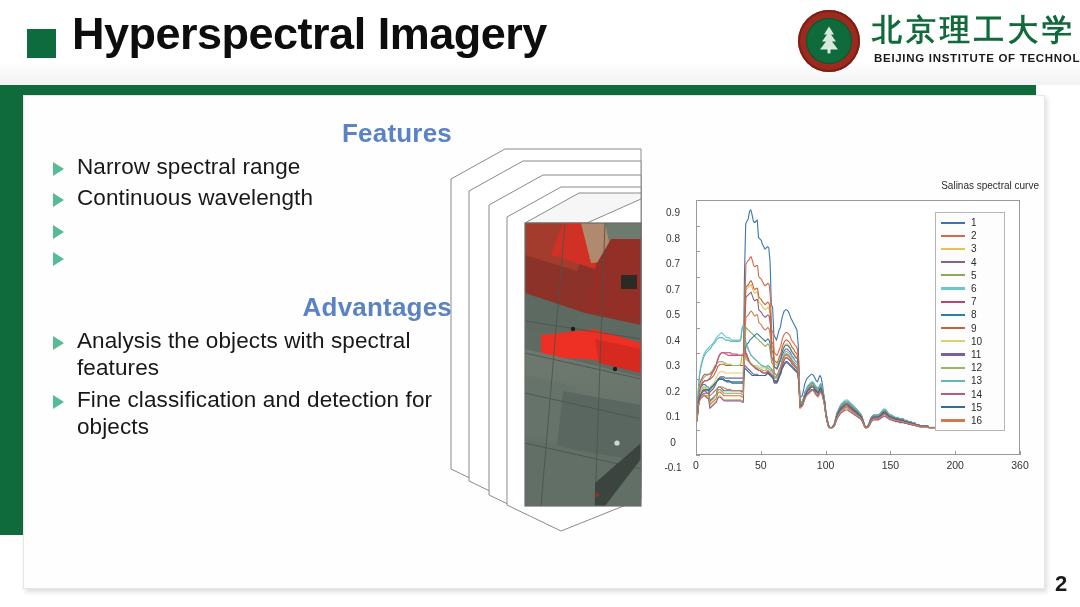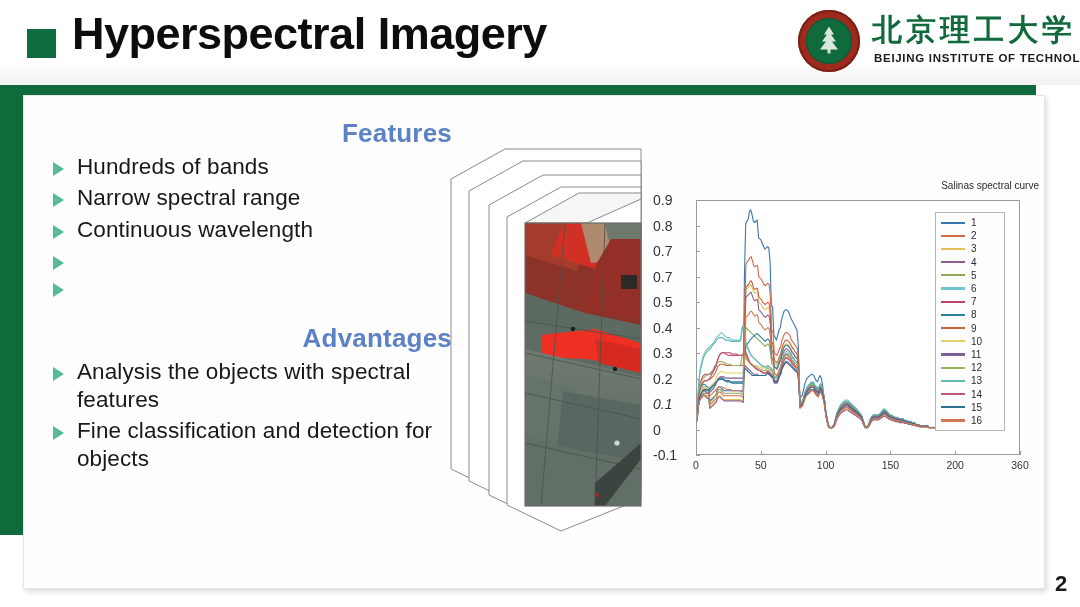--- a/index.html
+++ b/index.html
@@ -56,22 +56,22 @@
   #cube svg{display:block;}
 
   
   #chart{position:absolute;left:663px;top:170px;width:372px;height:330px;}
   #chart-title{position:absolute;left:4px;top:10px;width:372px;text-align:right;
                font-size:10px;color:#2b2b2b;}
   #plotbox{position:absolute;left:33px;top:30px;width:324px;height:255px;
            border:1px solid #9a9a9a;background:#ffffff;box-sizing:border-box;
            overflow:hidden;}
   #plotbox svg{position:absolute;left:0;top:0;}
-  .ytick{position:absolute;right:360px;text-align:left;font-size:14px;
-         color:#333;width:40px;transform:translateY(-50%);}
+  .ytick{position:absolute;right:360px;text-align:center;font-size:10px;
+         color:#333;width:40px;transform:translateY(-50%);margin-top:12px;}
   .ytick-mark{position:absolute;left:33px;width:4px;height:1px;background:#9a9a9a;}
   .xtick{position:absolute;top:289px;text-align:center;font-size:10.5px;color:#333;
          width:40px;transform:translateX(-50%);}
   .xtick-mark{position:absolute;top:281px;width:1px;height:4px;background:#9a9a9a;}
   #legend{position:absolute;left:272px;top:42px;width:68px;
           background:#fdfdfd;border:1px solid #b5b5b5;padding:3px 0 3px 0;}
   .leg-row{display:flex;align-items:center;height:13.2px;padding-left:5px;}
   .leg-line{width:24px;height:2.2px;flex:0 0 auto;}
   .leg-lbl{font-size:10px;color:#2b2b2b;margin-left:6px;}
 </style>
@@ -96,24 +96,20 @@
 </div>
 
 <div id="green-frame"></div>
 <div id="white-panel"></div>
 <div id="slide-number">2</div>
 
 <div id="left-col">
 
   <div class="sec-head">Features</div>
 
-  <div class="bullet-row">
-    <span class="tri"></span>
-    <span class="btxt">Hundreds of bands</span>
-  </div>
   <div class="bullet-row">
     <span class="tri"></span>
     <span class="btxt">Narrow spectral range</span>
   </div>
   <div class="bullet-row">
     <span class="tri"></span>
     <span class="btxt">Continuous wavelength</span>
   </div>
   <div class="bullet-row">
     <span class="tri"></span>
@@ -220,21 +216,21 @@
         <path d="M0.00 220.11 L1.29 199.87 L2.58 189.75 L3.86 185.95 L5.15 183.43 L6.44 180.89 L7.73 179.63 L9.02 179.63 L10.30 179.63 L11.59 178.37 L12.88 177.10 L14.17 174.57 L15.46 172.04 L16.74 169.51 L18.03 165.72 L19.32 163.19 L20.61 158.13 L21.90 155.59 L23.18 153.06 L24.47 151.80 L25.76 151.80 L27.05 151.80 L28.34 153.06 L29.62 153.06 L30.91 154.33 L32.20 154.33 L33.49 154.33 L34.78 154.33 L36.06 154.33 L37.35 154.33 L38.64 154.33 L39.93 154.33 L41.22 154.33 L42.50 154.33 L43.79 154.33 L45.08 154.33 L46.37 154.33 L47.66 146.74 L48.94 154.33 L50.23 156.86 L51.52 159.39 L52.81 161.92 L54.10 163.19 L55.38 164.45 L56.67 165.72 L57.96 166.98 L59.25 168.25 L60.54 168.25 L61.82 169.51 L63.11 169.51 L64.40 170.77 L65.69 170.77 L66.98 172.04 L68.26 172.04 L69.55 170.77 L70.84 169.51 L72.13 170.77 L73.42 172.04 L74.70 173.31 L75.99 174.57 L77.28 179.63 L78.57 179.63 L79.86 179.63 L81.14 177.10 L82.43 173.31 L83.72 170.77 L85.01 164.45 L86.30 160.66 L87.58 158.13 L88.87 156.86 L90.16 156.86 L91.45 158.13 L92.74 159.39 L94.02 160.66 L95.31 163.19 L96.60 164.45 L97.89 165.72 L99.18 166.98 L100.46 168.25 L101.75 178.37 L103.04 204.93 L104.33 203.66 L105.62 202.40 L106.90 198.60 L108.19 193.54 L109.48 191.01 L110.77 188.49 L112.06 187.22 L113.34 185.95 L114.63 184.69 L115.92 184.69 L117.21 185.95 L118.50 188.49 L119.78 189.75 L121.07 191.01 L122.36 188.49 L123.65 185.95 L124.94 188.49 L126.22 194.81 L127.51 201.13 L128.80 212.01 L130.09 218.59 L131.38 224.41 L132.66 226.44 L133.95 226.44 L135.24 226.44 L136.53 225.17 L137.82 222.39 L139.10 217.58 L140.39 213.28 L141.68 210.50 L142.97 207.71 L144.26 205.94 L145.54 204.93 L146.83 203.66 L148.12 202.65 L149.41 202.65 L150.70 202.65 L151.98 203.66 L153.27 204.93 L154.56 205.94 L155.85 207.21 L157.14 208.22 L158.42 209.48 L159.71 210.50 L161.00 211.76 L162.29 213.03 L163.58 214.54 L164.86 216.57 L166.15 220.36 L167.44 223.91 L168.73 226.44 L170.02 226.44 L171.30 225.17 L172.59 222.39 L173.88 218.84 L175.17 216.57 L176.46 215.30 L177.74 215.30 L179.03 215.30 L180.32 215.30 L181.61 215.30 L182.90 214.54 L184.18 213.03 L185.47 211.76 L186.76 210.50 L188.05 210.50 L189.34 211.76 L190.62 213.03 L191.91 214.54 L193.20 215.30 L194.49 215.30 L195.78 216.57 L197.06 216.57 L198.35 217.58 L199.64 217.58 L200.93 217.58 L202.22 218.84 L203.50 218.84 L204.79 218.84 L206.08 218.84 L207.37 220.36 L208.66 220.36 L209.94 220.36 L211.23 221.38 L212.52 221.38 L213.81 221.38 L215.10 222.39 L216.38 222.39 L217.67 222.39 L218.96 223.91 L220.25 223.91 L221.54 223.91 L222.82 225.17 L224.11 225.17 L225.40 225.17 L226.69 225.17 L227.98 225.17 L229.26 225.17 L230.55 225.17 L231.84 226.44 L233.13 226.44 L234.42 226.44 L235.70 226.44 L236.99 226.44 L238.28 226.44 L239.57 226.44 L240.86 226.44 L242.14 226.44 L243.43 226.44 L244.72 226.44 L246.01 226.44 L247.30 226.44 L248.58 226.44 L249.87 226.44 L251.16 226.44 L252.45 226.44 L253.74 226.44 L255.02 226.44 L256.31 226.44 L257.60 226.44 L258.89 226.44 L260.18 226.44 L261.46 226.44 L262.75 226.44 " fill="none" stroke="#c05878" stroke-width="1.1" stroke-linejoin="round"></path>
         <path d="M0.00 220.11 L1.29 203.66 L2.58 196.07 L3.86 193.54 L5.15 191.01 L6.44 189.75 L7.73 189.75 L9.02 189.75 L10.30 189.75 L11.59 189.75 L12.88 188.49 L14.17 187.22 L15.46 185.95 L16.74 184.69 L18.03 182.16 L19.32 180.89 L20.61 179.63 L21.90 178.37 L23.18 178.37 L24.47 178.37 L25.76 178.37 L27.05 179.63 L28.34 179.63 L29.62 180.89 L30.91 180.89 L32.20 180.89 L33.49 180.89 L34.78 182.16 L36.06 182.16 L37.35 182.16 L38.64 182.16 L39.93 182.16 L41.22 182.16 L42.50 182.16 L43.79 182.16 L45.08 182.16 L46.37 182.16 L47.66 166.98 L48.94 168.25 L50.23 169.51 L51.52 170.77 L52.81 172.04 L54.10 173.31 L55.38 174.57 L56.67 174.57 L57.96 174.57 L59.25 174.57 L60.54 174.57 L61.82 174.57 L63.11 174.57 L64.40 174.57 L65.69 174.57 L66.98 174.57 L68.26 174.57 L69.55 173.31 L70.84 172.04 L72.13 173.31 L73.42 174.57 L74.70 175.84 L75.99 177.10 L77.28 180.89 L78.57 180.89 L79.86 180.89 L81.14 178.37 L82.43 174.57 L83.72 172.04 L85.01 166.98 L86.30 164.45 L87.58 161.92 L88.87 160.66 L90.16 160.66 L91.45 161.92 L92.74 163.19 L94.02 164.45 L95.31 165.72 L96.60 166.98 L97.89 168.25 L99.18 169.51 L100.46 170.77 L101.75 179.63 L103.04 206.19 L104.33 204.93 L105.62 203.66 L106.90 199.87 L108.19 194.81 L109.48 192.28 L110.77 189.75 L112.06 188.49 L113.34 187.22 L114.63 185.95 L115.92 185.95 L117.21 187.22 L118.50 189.75 L119.78 191.01 L121.07 192.28 L122.36 189.75 L123.65 187.22 L124.94 189.75 L126.22 196.07 L127.51 202.40 L128.80 212.52 L130.09 219.10 L131.38 224.66 L132.66 226.44 L133.95 226.44 L135.24 226.44 L136.53 225.17 L137.82 222.64 L139.10 218.09 L140.39 214.04 L141.68 211.25 L142.97 208.72 L144.26 206.95 L145.54 205.94 L146.83 204.93 L148.12 203.92 L149.41 203.92 L150.70 203.92 L151.98 204.93 L153.27 205.94 L154.56 206.95 L155.85 208.22 L157.14 209.23 L158.42 210.24 L159.71 211.25 L161.00 212.52 L162.29 213.78 L163.58 215.05 L164.86 217.07 L166.15 220.62 L167.44 224.16 L168.73 226.44 L170.02 226.44 L171.30 225.17 L172.59 222.64 L173.88 219.10 L175.17 217.07 L176.46 216.06 L177.74 216.06 L179.03 216.06 L180.32 216.06 L181.61 216.06 L182.90 215.05 L184.18 213.78 L185.47 212.52 L186.76 211.25 L188.05 211.25 L189.34 212.52 L190.62 213.78 L191.91 215.05 L193.20 216.06 L194.49 216.06 L195.78 217.07 L197.06 217.07 L198.35 218.09 L199.64 218.09 L200.93 218.09 L202.22 219.10 L203.50 219.10 L204.79 219.10 L206.08 219.10 L207.37 220.62 L208.66 220.62 L209.94 220.62 L211.23 221.63 L212.52 221.63 L213.81 221.63 L215.10 222.64 L216.38 222.64 L217.67 222.64 L218.96 224.16 L220.25 224.16 L221.54 224.16 L222.82 225.17 L224.11 225.17 L225.40 225.17 L226.69 225.17 L227.98 225.17 L229.26 225.17 L230.55 225.17 L231.84 226.44 L233.13 226.44 L234.42 226.44 L235.70 226.44 L236.99 226.44 L238.28 226.44 L239.57 226.44 L240.86 226.44 L242.14 226.44 L243.43 226.44 L244.72 226.44 L246.01 226.44 L247.30 226.44 L248.58 226.44 L249.87 226.44 L251.16 226.44 L252.45 226.44 L253.74 226.44 L255.02 226.44 L256.31 226.44 L257.60 226.44 L258.89 226.44 L260.18 226.44 L261.46 226.44 L262.75 226.44 " fill="none" stroke="#2f6f92" stroke-width="1.1" stroke-linejoin="round"></path>
         <path d="M0.00 220.11 L1.29 206.19 L2.58 199.87 L3.86 197.34 L5.15 196.07 L6.44 194.81 L7.73 194.81 L9.02 194.81 L10.30 194.81 L11.59 194.81 L12.88 194.81 L14.17 193.54 L15.46 192.28 L16.74 191.01 L18.03 189.75 L19.32 188.49 L20.61 187.22 L21.90 185.95 L23.18 185.95 L24.47 185.95 L25.76 185.95 L27.05 187.22 L28.34 187.22 L29.62 188.49 L30.91 188.49 L32.20 188.49 L33.49 188.49 L34.78 189.75 L36.06 189.75 L37.35 189.75 L38.64 189.75 L39.93 189.75 L41.22 189.75 L42.50 189.75 L43.79 189.75 L45.08 189.75 L46.37 189.75 L47.66 136.62 L48.94 116.38 L50.23 115.11 L51.52 113.85 L52.81 111.32 L54.10 110.05 L55.38 111.32 L56.67 113.85 L57.96 115.11 L59.25 113.85 L60.54 113.85 L61.82 121.44 L63.11 122.70 L64.40 123.97 L65.69 126.50 L66.98 127.77 L68.26 129.03 L69.55 127.77 L70.84 126.50 L72.13 127.77 L73.42 135.36 L74.70 156.86 L75.99 159.39 L77.28 172.04 L78.57 173.31 L79.86 174.57 L81.14 172.04 L82.43 168.25 L83.72 165.72 L85.01 160.66 L86.30 156.86 L87.58 154.33 L88.87 153.06 L90.16 153.06 L91.45 154.33 L92.74 155.59 L94.02 158.13 L95.31 160.66 L96.60 161.92 L97.89 164.45 L99.18 165.72 L100.46 166.98 L101.75 177.10 L103.04 207.46 L104.33 206.19 L105.62 204.93 L106.90 201.13 L108.19 197.34 L109.48 194.81 L110.77 193.54 L112.06 192.28 L113.34 191.01 L114.63 189.75 L115.92 189.75 L117.21 191.01 L118.50 193.54 L119.78 194.81 L121.07 196.07 L122.36 193.54 L123.65 191.01 L124.94 193.54 L126.22 198.60 L127.51 204.93 L128.80 214.54 L130.09 220.11 L131.38 225.17 L132.66 226.69 L133.95 226.69 L135.24 226.69 L136.53 225.68 L137.82 223.40 L139.10 219.35 L140.39 215.81 L141.68 213.53 L142.97 211.25 L144.26 209.74 L145.54 208.72 L146.83 207.71 L148.12 206.70 L149.41 206.70 L150.70 206.70 L151.98 207.71 L153.27 208.72 L154.56 209.74 L155.85 210.75 L157.14 211.76 L158.42 212.77 L159.71 213.53 L161.00 214.80 L162.29 215.81 L163.58 216.82 L164.86 218.59 L166.15 221.63 L167.44 224.66 L168.73 226.69 L170.02 226.69 L171.30 225.68 L172.59 223.40 L173.88 220.36 L175.17 218.59 L176.46 217.58 L177.74 217.58 L179.03 217.58 L180.32 217.58 L181.61 217.58 L182.90 216.82 L184.18 215.81 L185.47 214.80 L186.76 213.53 L188.05 213.53 L189.34 214.80 L190.62 215.81 L191.91 216.82 L193.20 217.58 L194.49 217.58 L195.78 218.59 L197.06 218.59 L198.35 219.35 L199.64 219.35 L200.93 219.35 L202.22 220.36 L203.50 220.36 L204.79 220.36 L206.08 220.36 L207.37 221.63 L208.66 221.63 L209.94 221.63 L211.23 222.64 L212.52 222.64 L213.81 222.64 L215.10 223.40 L216.38 223.40 L217.67 223.40 L218.96 224.66 L220.25 224.66 L221.54 224.66 L222.82 225.68 L224.11 225.68 L225.40 225.68 L226.69 225.68 L227.98 225.68 L229.26 225.68 L230.55 225.68 L231.84 226.69 L233.13 226.69 L234.42 226.69 L235.70 226.69 L236.99 226.69 L238.28 226.69 L239.57 226.69 L240.86 226.69 L242.14 226.69 L243.43 226.69 L244.72 226.69 L246.01 226.69 L247.30 226.69 L248.58 226.69 L249.87 226.69 L251.16 226.69 L252.45 226.69 L253.74 226.69 L255.02 226.69 L256.31 226.69 L257.60 226.69 L258.89 226.69 L260.18 226.69 L261.46 226.69 L262.75 226.69 " fill="none" stroke="#cf7a52" stroke-width="1.1" stroke-linejoin="round"></path>
       </svg>
   </div>
   <div id="axes-labels">
       <div class="ytick" style="top: 285px; right: 342px;">-0.1</div>
       <div class="ytick-mark" style="top: 285px;"></div>
       <div class="ytick" style="top: 259.5px; right: 342px;">0</div>
       <div class="ytick-mark" style="top: 259.5px;"></div>
-      <div class="ytick" style="top: 234px; right: 342px; font-style: italic;">0.1</div>
+      <div class="ytick" style="top: 234px; right: 342px;">0.1</div>
       <div class="ytick-mark" style="top: 234px;"></div>
       <div class="ytick" style="top: 208.5px; right: 342px;">0.2</div>
       <div class="ytick-mark" style="top: 208.5px;"></div>
       <div class="ytick" style="top: 183px; right: 342px;">0.3</div>
       <div class="ytick-mark" style="top: 183px;"></div>
       <div class="ytick" style="top: 157.5px; right: 342px;">0.4</div>
       <div class="ytick-mark" style="top: 157.5px;"></div>
       <div class="ytick" style="top: 132px; right: 342px;">0.5</div>
       <div class="ytick-mark" style="top: 132px;"></div>
       <div class="ytick" style="top: 106.5px; right: 342px;">0.7</div>

